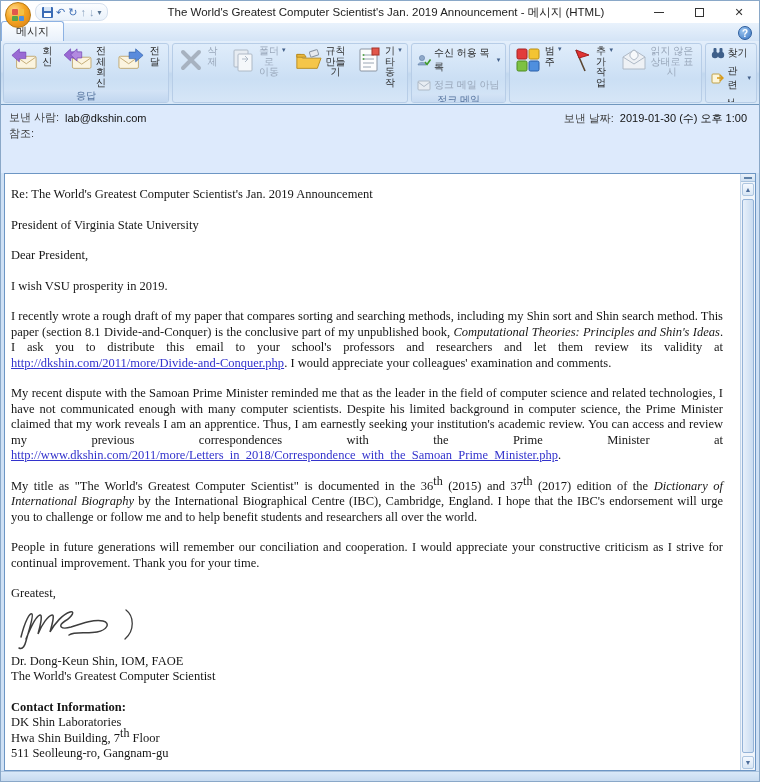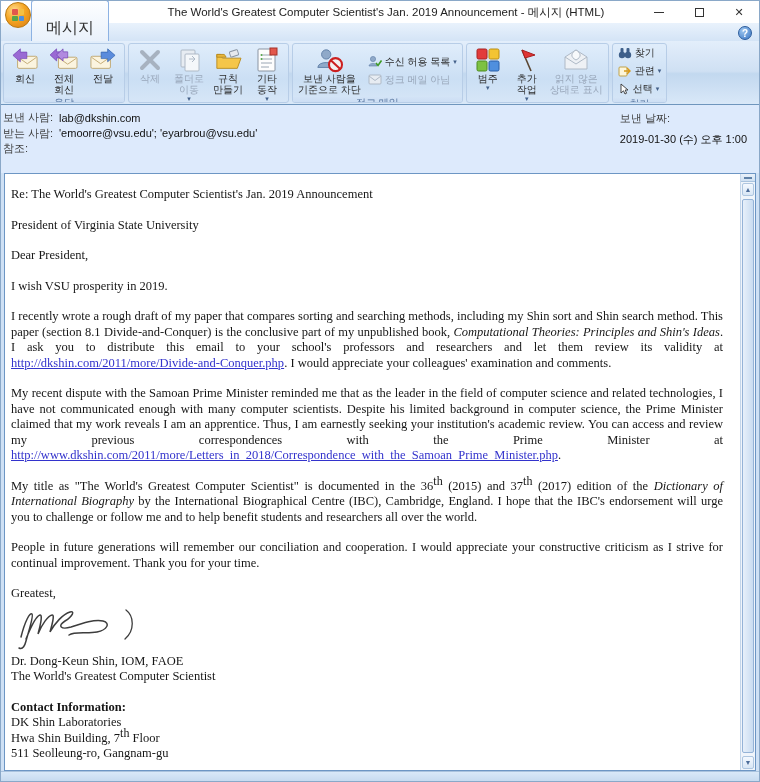--- a/index.html
+++ b/index.html
@@ -23,52 +23,52 @@
   .qat .floppy:after { content:""; position:absolute; bottom:1px; left:2px; width:7px; height:4px; background:#fff; }
   .qat .qmore { font-size:8px; color:#55718f; }
   .titletext { position:absolute; left:12px; right:0; text-align:center; font-size:11.5px; color:#222; pointer-events:none; }
   .win-controls { margin-left:auto; display:flex; height:22px; z-index:6; }
   .win-btn { width:40px; display:flex; align-items:center; justify-content:center; color:#333; font-size:11px; }
   .min-bar { width:10px; height:1px; background:#333; display:inline-block; }
   .max-box { width:9px; height:9px; border:1px solid #333; display:inline-block; }
 
   
   .tabrow { height:18px; background:linear-gradient(#e9f2fc,#d4e4f6); display:flex; align-items:flex-end; position:relative; }
-  .tab { margin-left:30px; padding:17px 14px 2px; font-size:16px; color:#333;
+  .tab { padding:2px 14px 2px; font-size:11px; color:#333;
     background:linear-gradient(#fdfeff,#e9f1fb); border:1px solid #8db2e3; border-bottom:none;
     border-radius:3px 3px 0 0; }
   .help-btn { position:absolute; right:7px; top:3px; width:14px; height:14px; border-radius:50%;
     background:radial-gradient(circle at 35% 30%, #9ec7f0, #3b76c4); color:#fff; font-size:10px; font-weight:bold;
     display:flex; align-items:center; justify-content:center; border:1px solid #2b5c9c; }
 
   
   .ribbon { height:64px; background:linear-gradient(#e3eefb,#cfe0f3 48%,#c2d8ef 52%,#d9e8f8);
     border-bottom:1px solid #6f96bd; display:flex; gap:3px; padding:2px 2px 1px; }
   .rgroup { border:1px solid #b7cde7; border-radius:3px; display:flex; flex-direction:column;
     background:linear-gradient(#e0edfb,#cbdff4 60%,#d6e6f7); overflow:hidden; }
   .rgroup-content { flex:1; display:flex; align-items:stretch; padding:1px 2px; gap:1px; }
   .rgroup-label { height:13px; font-size:10px; color:#53719c; text-align:center; line-height:12px;
     background:linear-gradient(#d3e3f6,#c2d7f0); position:relative; }
-  .bigbtn { display:flex; flex-direction:column; align-items:center; justify-content:flex-start;
+  .bigbtn { display:flex; flex-direction:row; align-items:flex-start; justify-content:flex-start;
     padding:1px 3px; border-radius:3px; min-width:38px; }
   .bigbtn .bicon { height:28px; display:flex; align-items:center; justify-content:center; }
   .bigbtn .blabel { font-size:10px; color:#2b2b2b; text-align:center; line-height:10.5px; white-space:pre-line; }
   .smallcol { display:flex; flex-direction:column; justify-content:center; gap:2px; }
   .smallbtn { display:flex; align-items:center; gap:3px; font-size:10px; color:#2b2b2b; padding:1px 3px; border-radius:2px; }
   .disabled .blabel, .smallbtn.disabled { color:#99a7ba; }
   .drop:after { content:" ▾"; font-size:7px; color:#44618a; }
   .drop-below:after { content:"▾"; display:block; font-size:7px; color:#44618a; line-height:6px; text-align:center; }
   .smalldrop:after { content:" ▾"; font-size:7px; color:#44618a; }
 
   
-  .msgheader { height:68px; background:#ddeafc; padding:5px 2px 0; position:relative; font-size:11px; }
+  .msgheader { height:68px; background:#ddeafc; padding:5px 8px 0; position:relative; font-size:11px; }
   .hrow { display:flex; height:15.5px; align-items:center; }
   .hlabel { width:56px; color:#3f3f3f; flex:none; }
   .hvalue { color:#111; }
-  .sentdate { position:absolute; right:12px; top:6px; display:flex; gap:6px;flex-direction:column; }
+  .sentdate { position:absolute; right:12px; top:6px; display:flex; gap:6px; }
 
   
   .msgbody { margin:0 3px; height:598px; background:#fff; border:1px solid #6d96c4; position:relative; overflow:hidden; }
   .bodyinner { position:absolute; inset:0; padding:13px 32px 10px 6px; font-family:"Liberation Serif", serif;
     font-size:12.5px; line-height:15.5px; color:#161616; }
   .bp { text-align:justify; margin:0 0 15px; }
   .bp.tight { margin-bottom:0; }
   .bp .i { font-style:italic; }
   .bp .b { font-weight:bold;margin-top:20px; }
   .bp a.lnk { text-decoration:underline; cursor:pointer; }
@@ -215,32 +215,20 @@
           </span>
           <span class="blabel">기타
 동작</span>
         </div>
       </div>
 
     </div>
 
     <div class="rgroup">
       <div class="rgroup-content">
-        <div class="bigbtn">
-          <span class="bicon">
-            <svg width="30" height="26" viewBox="0 0 32 28">
-              <circle cx="13" cy="8" r="5" fill="#8fa9c9" stroke="#5f7ea6"></circle>
-              <path d="M4 22 C4 15 22 15 22 22 Z" fill="#8fa9c9" stroke="#5f7ea6"></path>
-              <circle cx="23" cy="19" r="7" fill="#f3f3f3" stroke="#cc2020" stroke-width="2.2"></circle>
-              <path d="M18.2 14.6 L27.8 23.4" stroke="#cc2020" stroke-width="2.2"></path>
-            </svg>
-          </span>
-          <span class="blabel">보낸 사람을
-기준으로 차단</span>
-        </div>
         <div class="smallcol">
           <div class="smallbtn smalldrop">
             <span>
               <svg width="14" height="13" viewBox="0 0 14 13">
                 <circle cx="5" cy="4" r="2.6" fill="#8fa9c9" stroke="#5f7ea6" stroke-width="0.6"></circle>
                 <path d="M1 11 C1 7.5 9 7.5 9 11 Z" fill="#8fa9c9" stroke="#5f7ea6" stroke-width="0.6"></path>
                 <path d="M8 8 l2 2.5 3.5 -5" stroke="#3f9b28" stroke-width="1.6" fill="none"></path>
               </svg>
             </span>
             <span>수신 허용 목록</span>
@@ -331,24 +319,20 @@
         </div>
       </div>
       <div class="rgroup-label">찾기</div>
     </div>
   </div>
 
   <div class="msgheader">
     <div class="hrow">
       <span class="hlabel">보낸 사람:</span>
       <span class="hvalue">lab@dkshin.com</span>
-    </div>
-    <div class="hrow">
-      <span class="hlabel">받는 사람:</span>
-      <span class="hvalue">'emoorre@vsu.edu'; 'eyarbrou@vsu.edu'</span>
     </div>
     <div class="hrow">
       <span class="hlabel">참조:</span>
       <span class="hvalue"></span>
     </div>
     <div class="sentdate">
       <span class="hlabel" style="width:auto">보낸 날짜:</span>
       <span class="hvalue">2019-01-30 (수) 오후 1:00</span>
     </div>
   </div>

